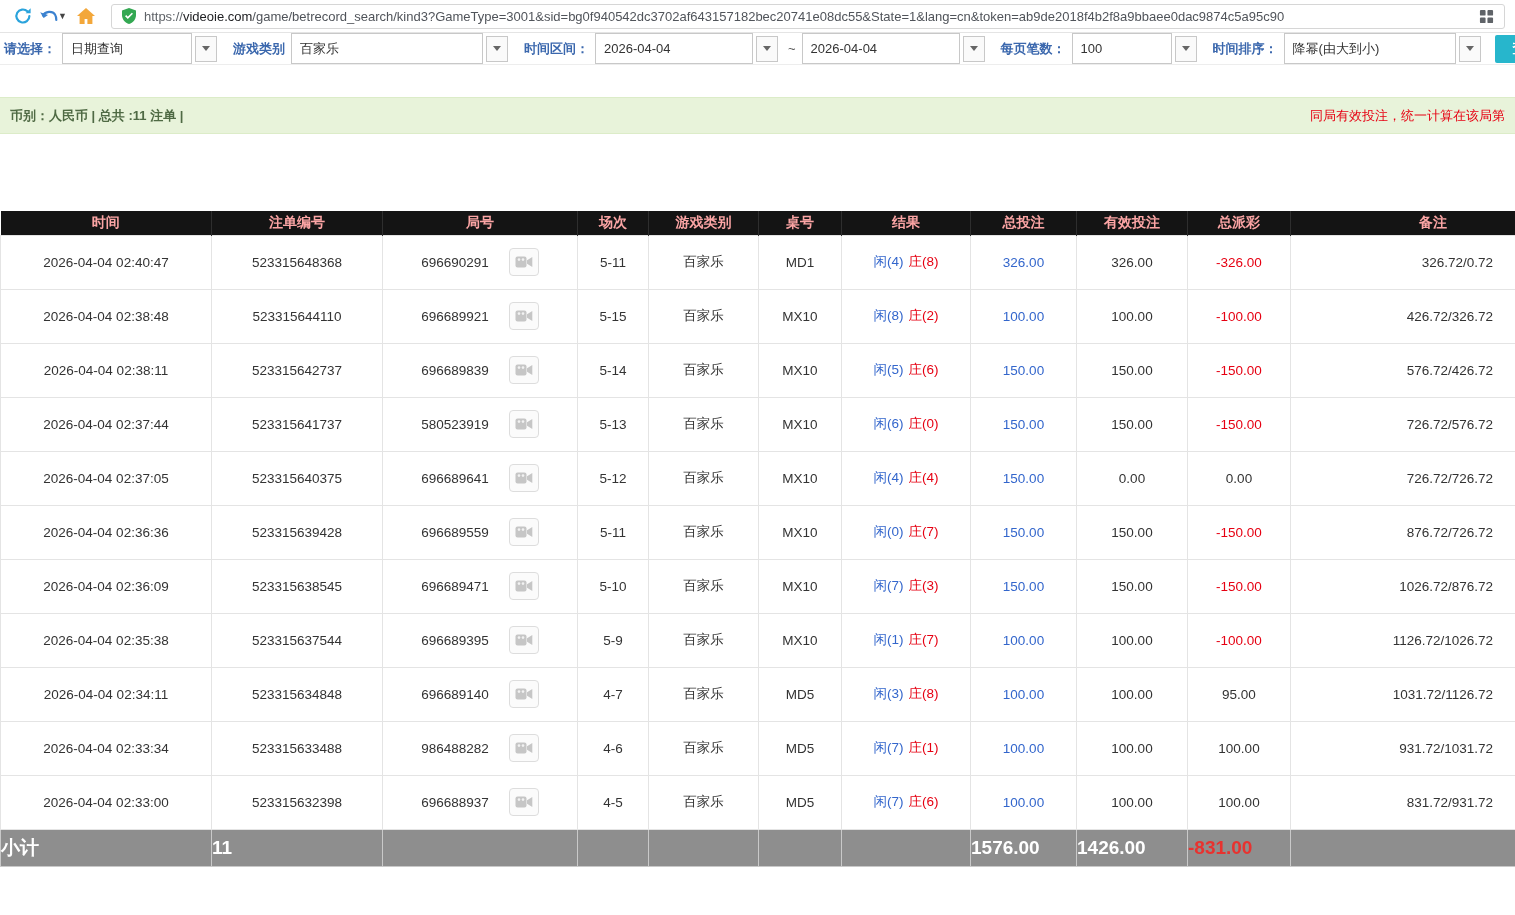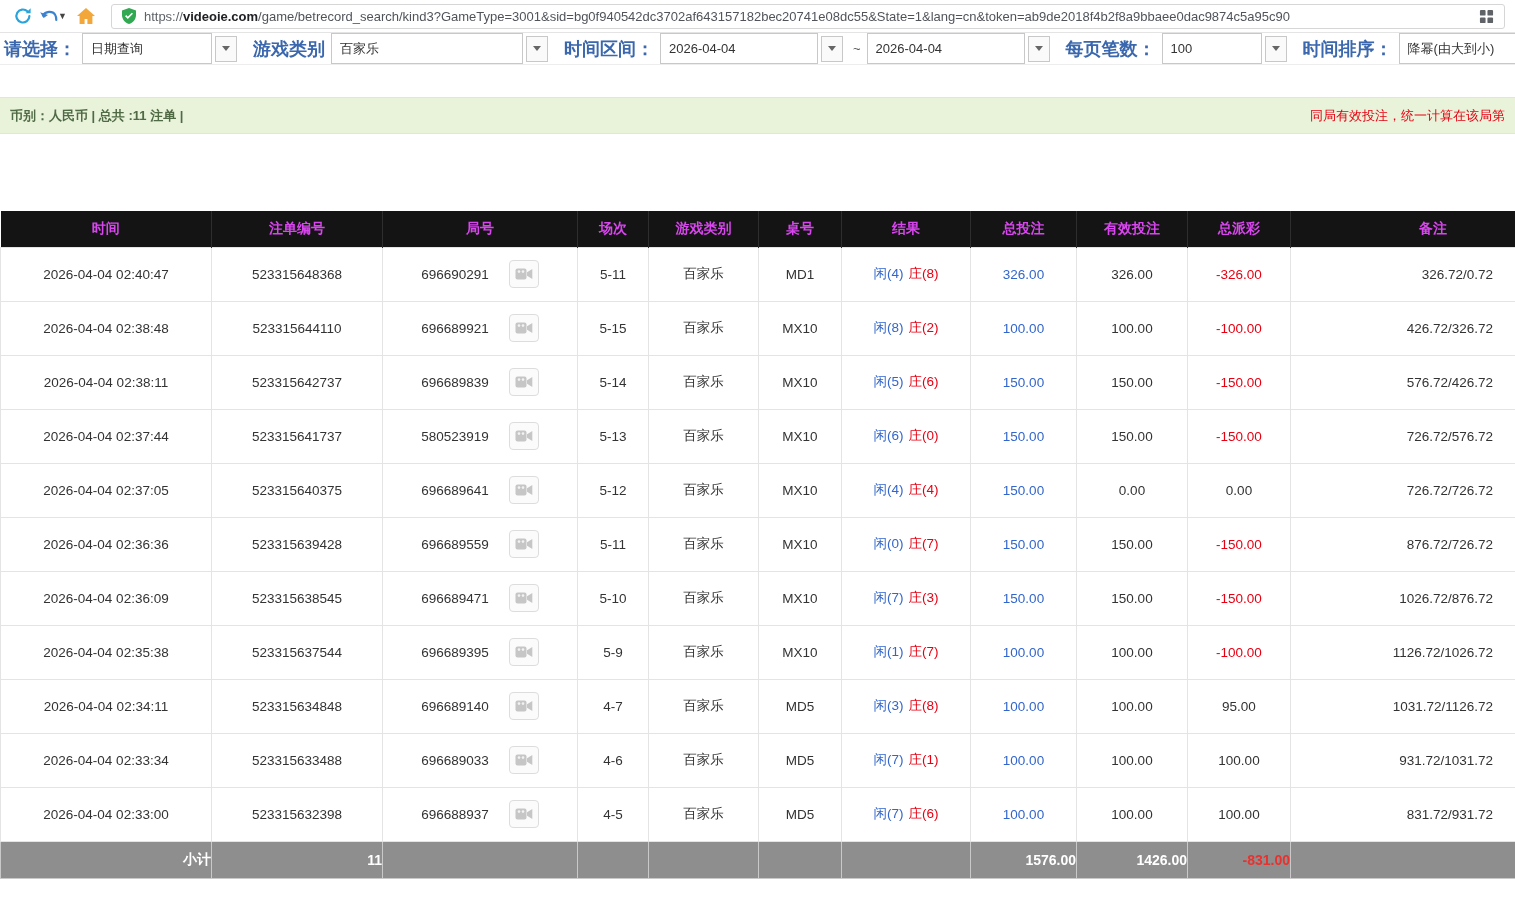--- a/index.html
+++ b/index.html
@@ -10,29 +10,29 @@
   .chrome { height:33px; background:#fff; border-bottom:1px solid #e4e4e4;
             display:flex; align-items:center; padding:0 10px; position:relative; }
   .chrome-btn { display:inline-flex; align-items:center; justify-content:center;
                 width:26px; height:26px; cursor:pointer; }
   .caret-mini { font-size:9px; color:#444; margin-left:-4px; cursor:pointer; }
   .addr { flex:1; height:25px; border:1px solid #d6d6d6; border-radius:3px;
           margin-left:12px; display:flex; align-items:center; padding:0 10px;
           overflow:hidden; background:#fff; }
   .addr .url { font-size:13px; white-space:nowrap; }
   .url-scheme { color:#5f6368; }
-  .url-domain { color:#202124;font-weight:bold; }
+  .url-domain { color:#202124; }
   .url-path   { color:#50545a; }
   .addr-right { margin-left:auto; display:flex; align-items:center; gap:8px; }
 
   
   .filter-bar { height:32px; display:flex; align-items:center; padding:0 2px;
                 background:#fff; border-bottom:1px solid #ededed; overflow:hidden;
                 white-space:nowrap; }
-  .flabel { color:#3a67ad; font-weight:bold; font-size:18px; margin:0 6px 0 12px; }
+  .flabel { color:#3a67ad; font-weight:bold; font-size:13px; margin:0 6px 0 12px; }
   .combo { display:flex; align-items:center; margin-right:4px; }
   .combo input { height:31px; border:1px solid #c8c8c8; padding:0 8px; font-size:13px;
                  color:#333; font-family:inherit; background:#fff; }
   .combo .caret-btn { width:22px; height:26px; border:1px solid #c8c8c8; margin-left:3px;
                       background:#fafafa; display:inline-flex; align-items:center;
                       justify-content:center; cursor:pointer; }
   .combo .tri { width:0; height:0; border-left:4px solid transparent;
                 border-right:4px solid transparent; border-top:5px solid #666; }
   .tilde { color:#555; font-size:13px; margin:0 6px; }
   .search-btn { margin-left:10px; min-width:64px; height:28px; background:#27b6cc;
@@ -41,36 +41,36 @@
 
   
   .info-bar { height:37px; margin-top:32px; background:#e8f3da;
               border-top:1px solid #dcecc8; border-bottom:1px solid #dcecc8;
               display:flex; align-items:center; padding:0 10px; overflow:hidden; }
   .info-left  { color:#4f6a44; font-size:13px; white-space:nowrap;font-weight:bold; }
   .info-right { color:#e60012; font-size:13px; margin-left:auto; white-space:nowrap; }
 
   
   table { border-collapse:collapse; table-layout:fixed; width:1515px; margin-top:77px; }
-  thead th { background:#141414; color:#d946ef; height:36px; font-size:14px;
+  thead th { background:#141414; color:#fca5a5; height:24px; font-size:14px;
              font-weight:bold; text-align:center; border-right:1px solid #2e2e2e; }
   thead th.remark-h { text-align:right; padding-right:68px; }
   tbody td { height:54px; border:1px solid #e4e4e4; text-align:center;
              font-size:13.5px; color:#333; background:#fff; }
   tbody td.remark { text-align:right; padding-right:22px; }
   .round-wrap { display:flex; align-items:center; justify-content:center; gap:20px; }
   .replay-btn { display:inline-flex; width:30px; height:28px; border:1px solid #ddd;
                 border-radius:4px; background:#fbfbfb; align-items:center;
                 justify-content:center; cursor:pointer; }
   .rp { color:#3366cc; margin-right:5px; }
   .rb { color:#e60012; }
   td.blue-link { color:#3366cc; cursor:pointer; }
   td.neg { color:#e60012; }
   tfoot td { background:#8e8e8e; color:#fff; height:37px; border:1px solid #c9c9c9;
-             font-size:14px; font-weight:bold; text-align:right; }
+             font-size:19px; font-weight:bold; text-align:left; }
   tfoot td.neg { color:#e8322f; }
 </style>
 </head>
 <body>
 
 <div class="chrome">
   <span class="chrome-btn">
     <svg width="20" height="20" viewBox="0 0 20 20">
       <path d="M16.4 10a6.5 6.5 0 1 1-2-4.7" fill="none" stroke="#2aa3dc" stroke-width="2.2" stroke-linecap="round"></path>
       <path d="M17.6 2.2v5h-5z" fill="#2aa3dc"></path>
@@ -443,21 +443,21 @@
     <td>100.00</td>
     <td>95.00</td>
     <td class="remark">1031.72/1126.72</td>
   </tr>
 
   <tr>
     <td>2026-04-04 02:33:34</td>
     <td>523315633488</td>
     <td>
       <div class="round-wrap">
-        <span>696689033</span>
+        <span>986488282</span>
         <span class="replay-btn">
           <svg width="18" height="14" viewBox="0 0 18 14">
             <rect x="0.5" y="1.5" width="11" height="11" rx="2" fill="#c6c6c6"></rect>
             <path d="M12 5.2l5.3-3.2v10l-5.3-3.2z" fill="#c6c6c6"></path>
             <circle cx="4" cy="4.6" r="1.3" fill="#f2f2f2"></circle>
             <circle cx="8" cy="4.6" r="1.3" fill="#f2f2f2"></circle>
           </svg>
         </span>
       </div>
     </td>

